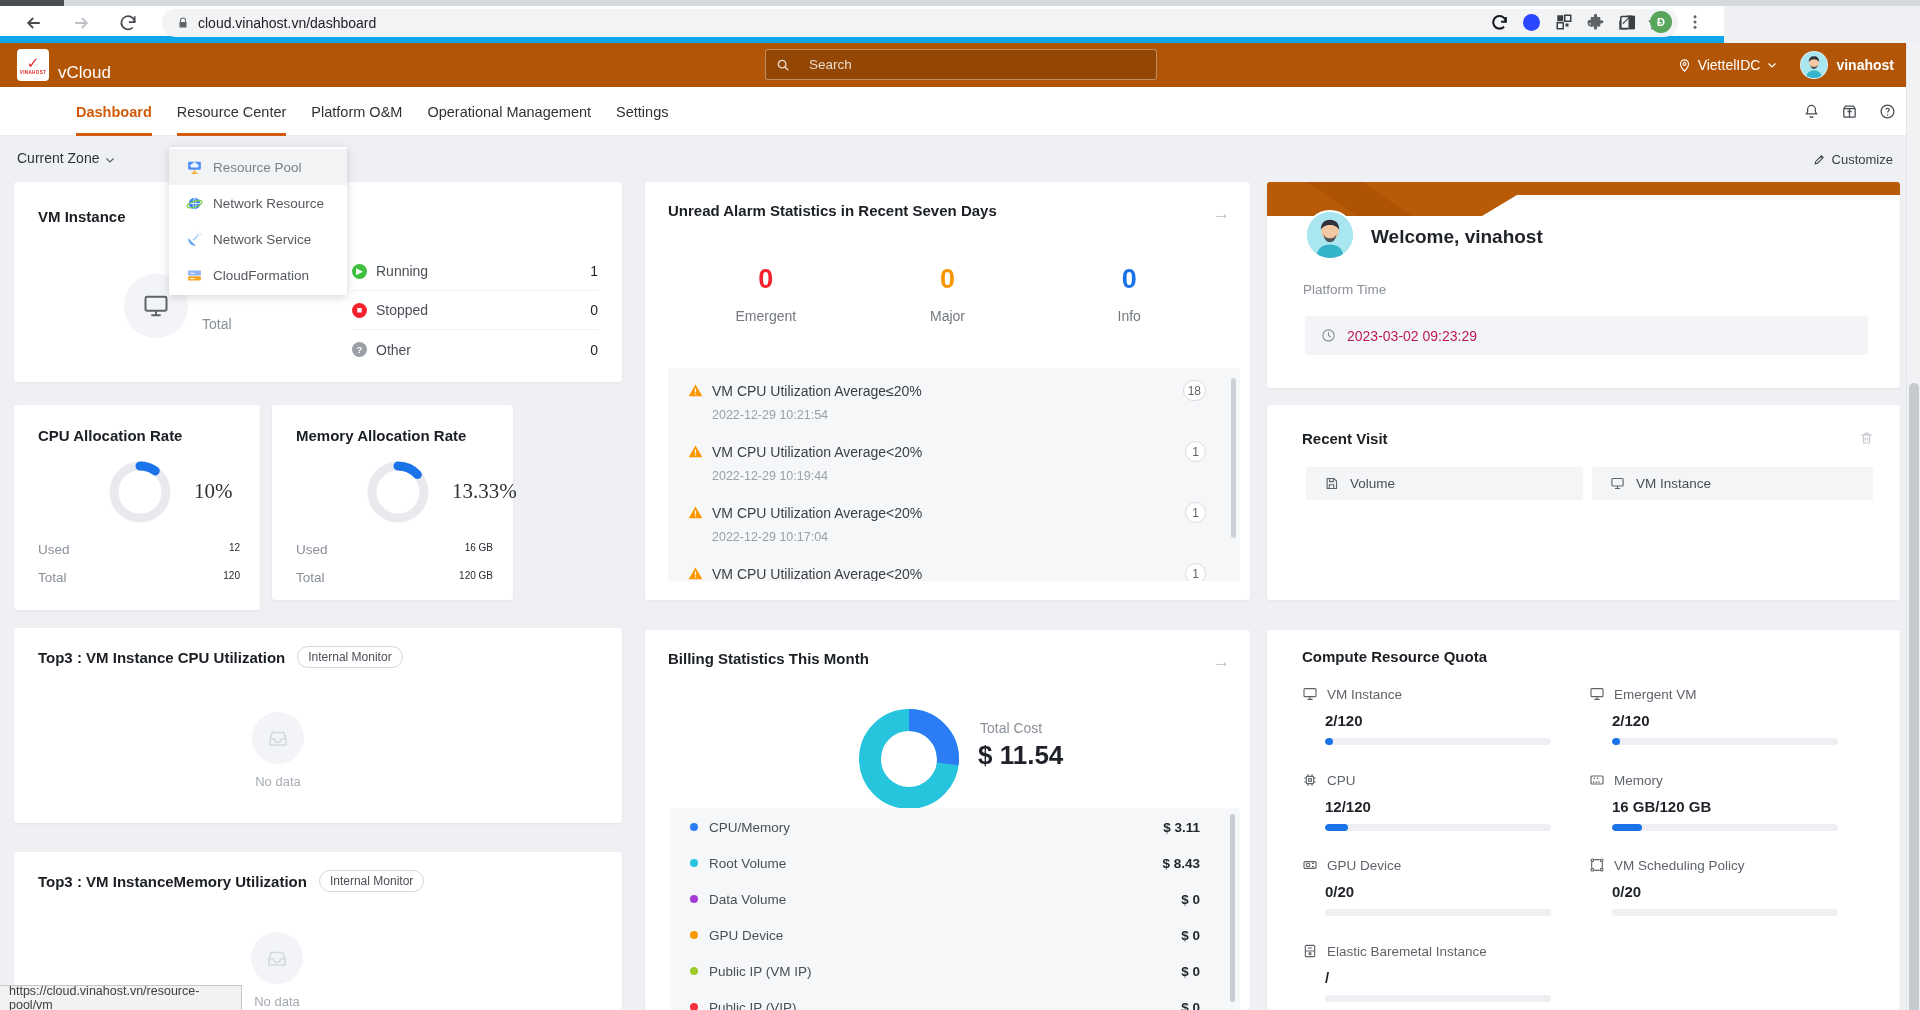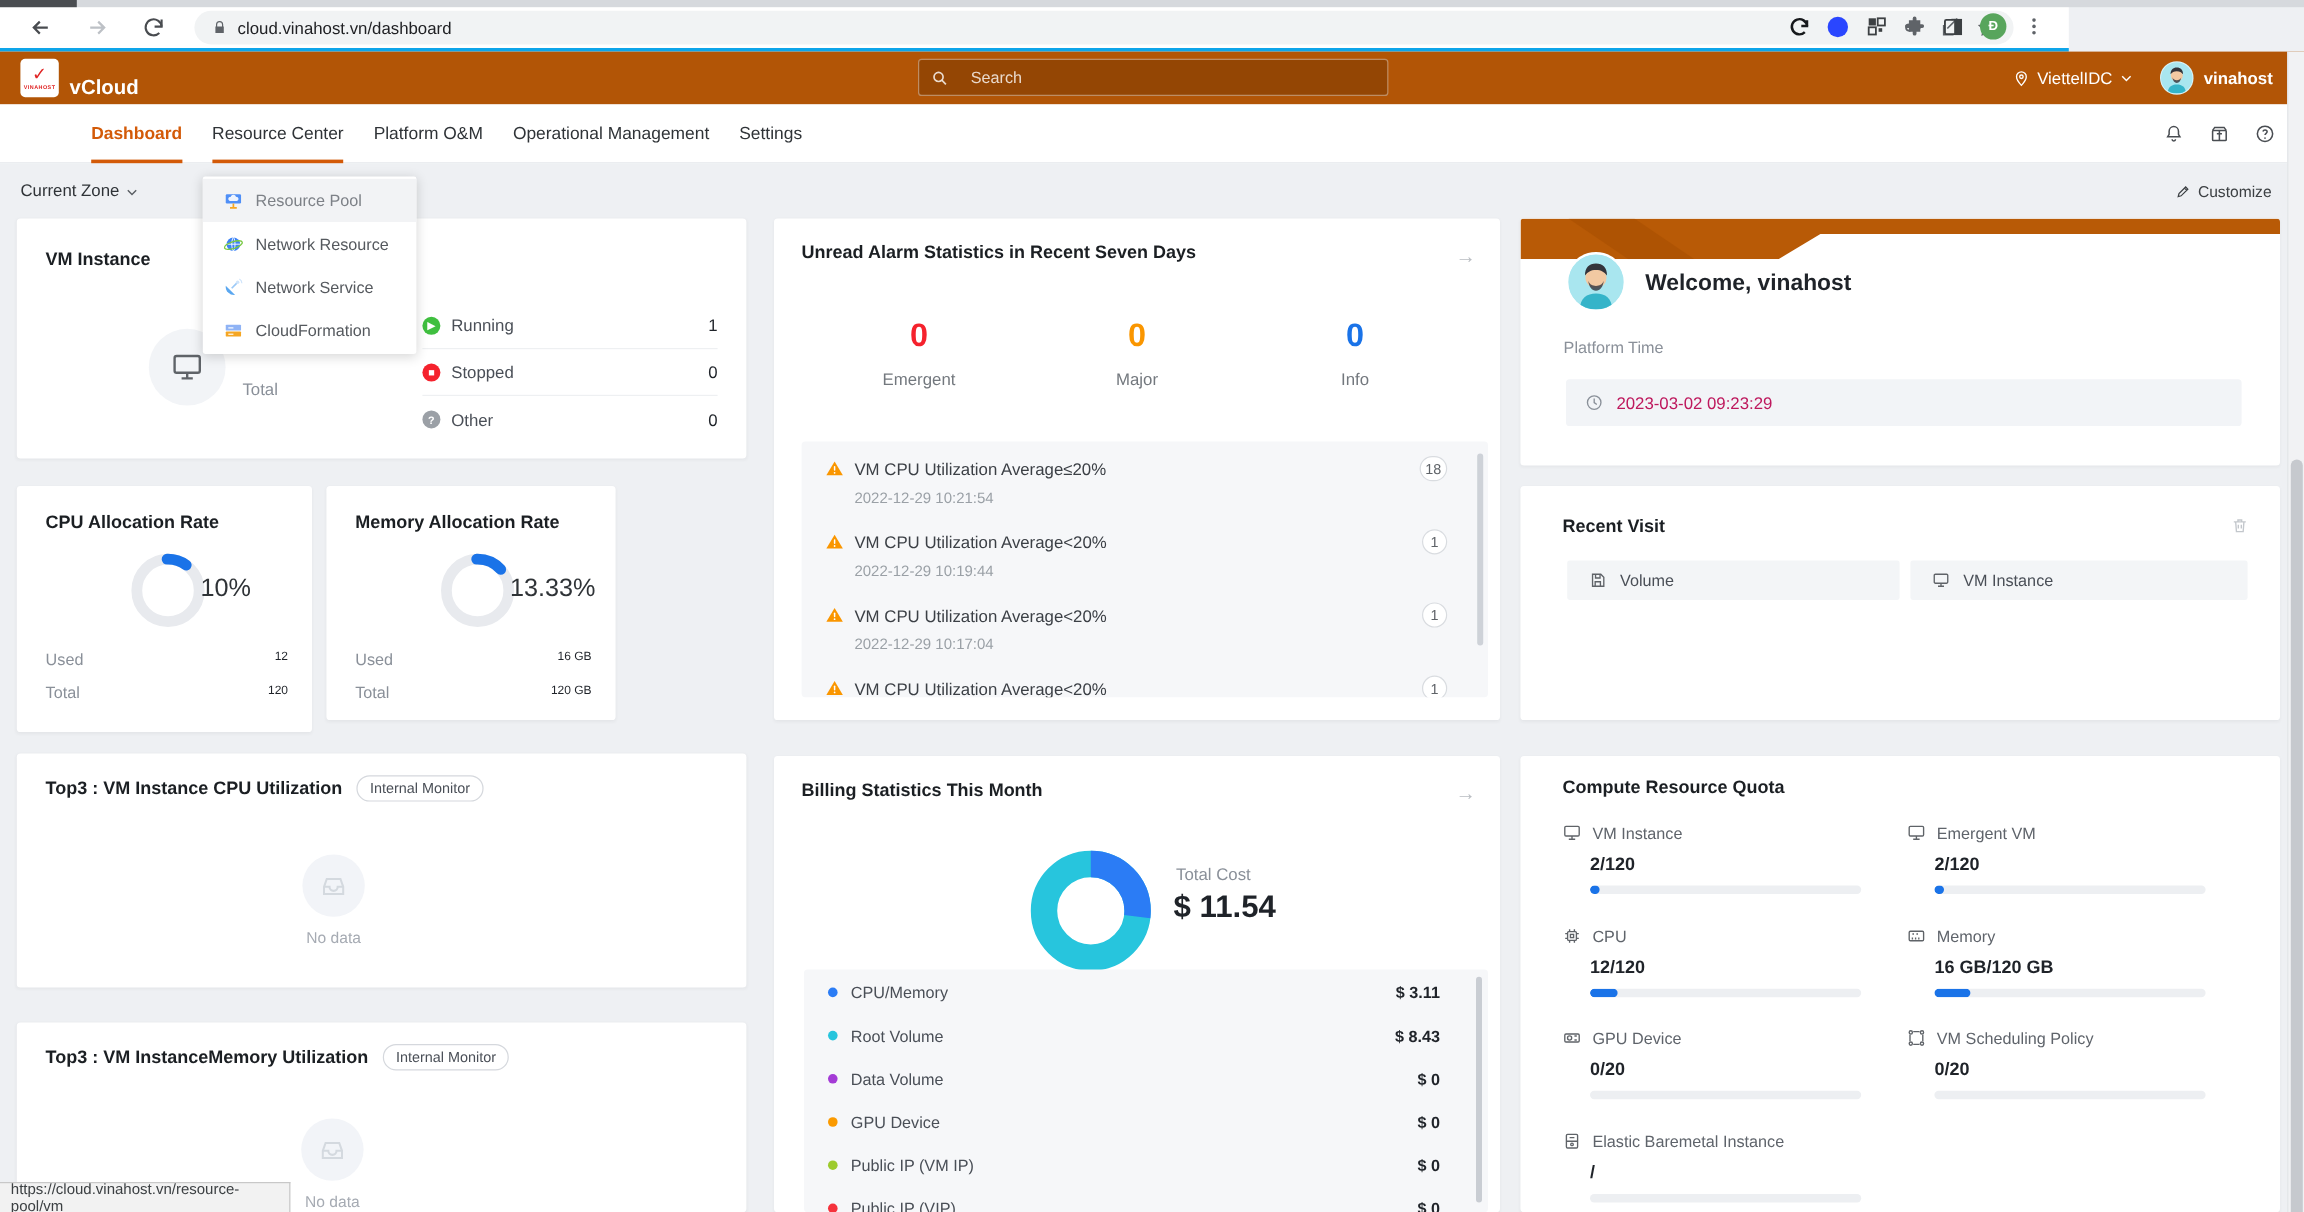--- a/index.html
+++ b/index.html
@@ -1,40 +1,40 @@
 <!DOCTYPE html>
 <html><head>
 <meta charset="utf-8">
 <style>
   html,body{margin:0;padding:0;background:#e9ebee;}
   *{box-sizing:border-box;font-family:"Liberation Sans","DejaVu Sans",sans-serif;}
   .screen{position:relative;width:1920px;height:1010px;overflow:hidden;background:#eef0f3;}
   svg{display:block;}
 
   
-  .chrome{position:absolute;left:0;top:0;width:1724px;height:43px;background:#fff;border-bottom:3px solid #0ea5e9;}
+  .chrome{position:absolute;left:0;top:0;width:1724px;height:43px;background:#fff;border-bottom:7px solid #0ea5e9;}
   .tabstrip{position:absolute;left:0;top:0;width:1920px;height:6px;background:#d6d9dd;}
   .tabstrip .darktab{position:absolute;left:0;top:0;width:64px;height:6px;background:#4a4d51;}
   .navbtn{position:absolute;top:13px;width:20px;height:20px;color:#494c50;}
   .navbtn.dis{color:#bdc1c6;}
   .omnibox{position:absolute;left:162px;top:9px;width:1516px;height:28px;border-radius:14px;background:#f1f3f4;display:flex;align-items:center;}
   .omnibox .lock{margin-left:15px;color:#5f6368;}
   .omnibox .url{margin-left:9px;font-size:14px;color:#202124;flex:1;}
   .obicon{width:18px;height:18px;color:#5f6368;margin-right:13px;}
   .extrow{position:absolute;top:9px;height:26px;display:flex;align-items:center;gap:13px;}
   .extic{width:19px;height:19px;color:#3c4043;display:flex;align-items:center;justify-content:center;}
   .bluedot{width:17px;height:17px;border-radius:50%;background:#2a46ff;}
   .chravatar{width:22px;height:22px;border-radius:50%;background:#58a55c;color:#fff;font-size:11px;font-weight:700;display:flex;align-items:center;justify-content:center;}
 
   
   .appheader{position:absolute;left:0;top:43px;width:1920px;height:44px;background:#b25506;}
   .logo{position:absolute;left:17px;top:6px;width:32px;height:32px;background:#fff;border-radius:4px;display:flex;flex-direction:column;align-items:center;justify-content:center;}
   .logo .chk{color:#e02424;font-size:15px;font-weight:700;line-height:14px;}
   .logo .lt{color:#e02424;font-size:4.5px;font-weight:700;letter-spacing:.4px;}
-  .product{position:absolute;left:58px;top:0;height:60px;display:flex;align-items:center;color:#fff;font-size:17px;font-weight:700;}
+  .product{position:absolute;left:58px;top:0;height:60px;display:flex;align-items:center;color:#fff;font-size:17px;font-weight:400;}
   .gsearch{position:absolute;left:765px;top:6px;width:392px;height:31px;background:rgba(0,0,0,.17);border:1px solid rgba(255,255,255,.38);border-radius:3px;display:flex;align-items:center;color:rgba(255,255,255,.8);}
   .gsearch .ph{margin-left:19px;font-size:13.5px;}
   .hdr-right{position:absolute;right:0;top:0;height:44px;display:flex;align-items:center;color:#fff;}
   .region{display:flex;align-items:center;gap:6px;font-size:14px;margin-right:22px;cursor:pointer;}
   .uavatar{width:28px;height:28px;border-radius:50%;overflow:hidden;background:#9fe2ee;margin-right:8px;border:1px solid rgba(255,255,255,.6);}
   .uname{font-size:14px;font-weight:700;margin-right:26px;}
 
   
   .navbar{position:absolute;left:0;top:87px;width:1920px;height:49px;background:#fff;border-bottom:1px solid #ebedf0;}
   .appgrid{position:absolute;left:24px;top:105px;color:#5a5e63;}
@@ -90,21 +90,21 @@
   .wptl{position:absolute;left:36px;top:100px;font-size:13.5px;color:#8a9099;}
   .wtime{position:absolute;left:38px;top:134px;width:563px;height:39px;background:#f2f4f7;border-radius:3px;display:flex;align-items:center;color:#8a9099;}
   .wtime svg{margin-left:16px;}
   .wtime .tv{margin-left:11px;font-size:14px;color:#be185d;}
 
   
   .cpu-card{left:14px;top:405px;width:246px;height:205px;}
   .mem-card{left:272px;top:405px;width:241px;height:195px;}
   .gcard .ctitle{position:absolute;left:24px;top:22px;}
   .gauge{position:absolute;left:94px;top:55px;width:64px;height:64px;}
-  .gpct{position:absolute;left:153px;top:74px;font-size:21px;color:#2f3337;}
+  .gpct{position:absolute;left:180px;top:74px;font-size:21px;color:#2f3337;font-family:Liberation Serif, serif;}
   .grow{position:absolute;left:24px;right:20px;display:flex;font-size:13.5px;color:#8a9099;}
   .grow .v{margin-left:auto;color:#1f2329;font-size:10px;}
 
   
   .recent-card{left:1267px;top:405px;width:633px;height:195px;}
   .recent-card .ctitle{position:absolute;left:35px;top:25px;}
   .trash{position:absolute;right:26px;top:25px;color:#c3c7cc;cursor:pointer;}
   .rpill{position:absolute;top:62px;height:33px;background:#f3f5f7;border-radius:2px;display:flex;align-items:center;color:#4a4f57;font-size:13.5px;cursor:pointer;}
   .rpill svg{margin:0 11px 0 18px;color:#5f6368;}
 

